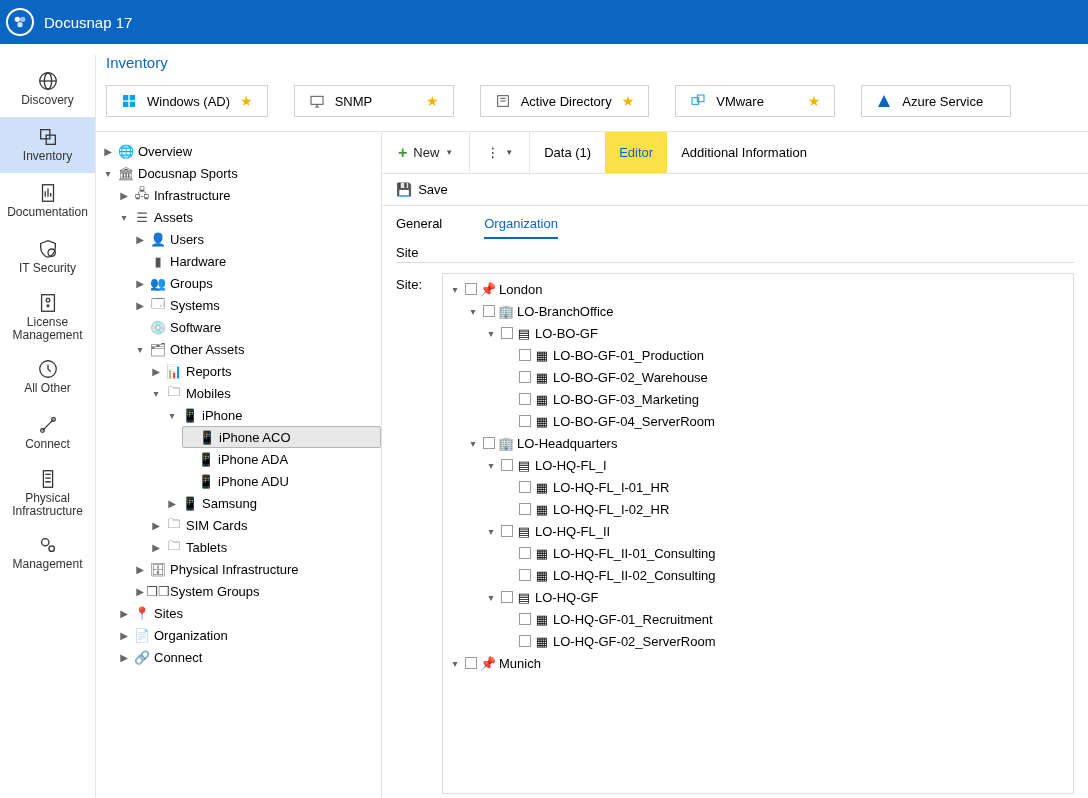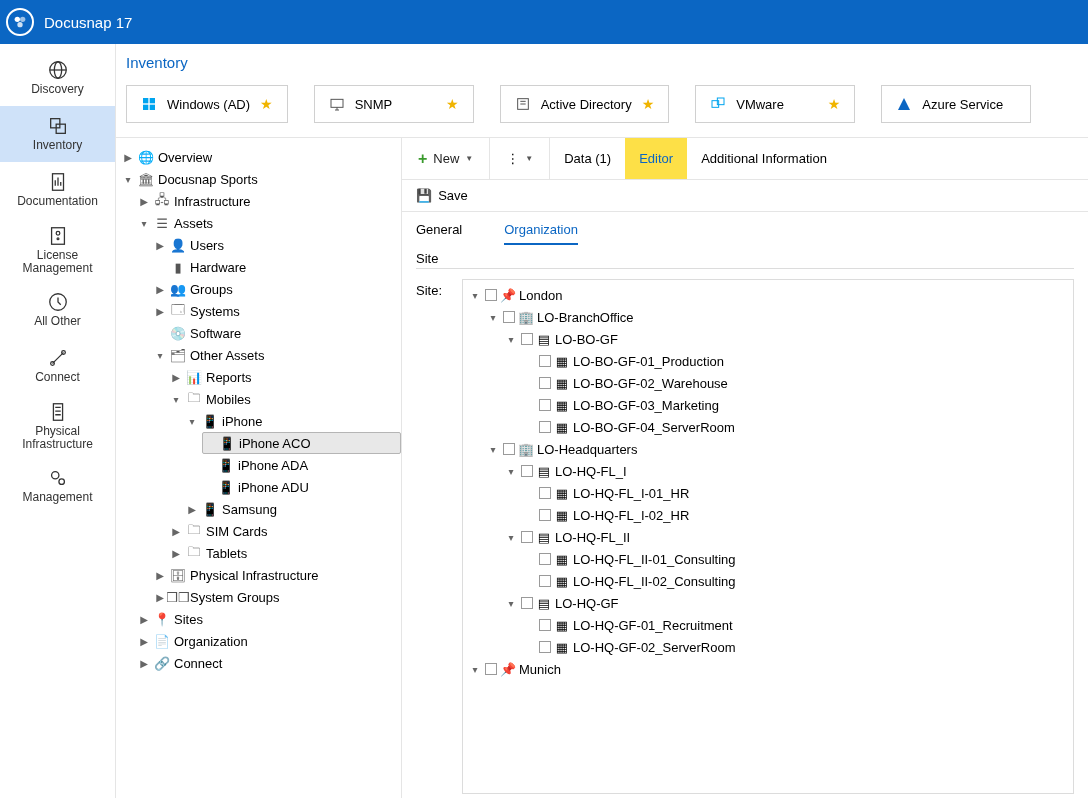--- a/index.html
+++ b/index.html
@@ -26,23 +26,24 @@
     border: 2px solid #fff;
     margin-right: 10px;
     display:flex;align-items:center;justify-content:center;
   }
   .main {
     display: flex;
     height: calc(100% - 44px);
   }
   
   .leftnav {
-    width: 116px;
+    width: 96px;
     border-right: 1px solid #e5e5e5;
     padding-top: 6px;
+    margin-top: 11px;
   }
   .leftnav-item {
     display:flex;flex-direction:column;align-items:center;justify-content:center;
     height: 56px;
     font-size: 12px;
     color: #333;
     gap:2px;
     cursor:pointer;
     text-align:center;
     padding:4px 2px;
@@ -64,21 +65,21 @@
   }
   .header-row .title { color:#0b66c3; font-size:15px; }
   .chip-row {
     display:flex;
     gap:26px;
     padding: 10px 10px 14px 10px;
     overflow:hidden;
   }
   .chip {
     border:1px solid #d0d0d0;
-    height:38px;
+    height:32px;
     display:flex;align-items:center;
     padding:0 14px;
     gap:10px;
     min-width:160px;
     white-space:nowrap;
     cursor:pointer;
     justify-content:space-between;
   }
   .chip .chip-left{display:flex;align-items:center;gap:10px;}
   .chip .chip-icon { width:16px;height:16px; }
@@ -186,20 +187,27 @@
           <rect x="10" y="10" width="10" height="10"></rect>
         </svg>
       <span class="label">Inventory</span>
     </div>
     <div class="leftnav-item">
       <svg class="ln-icon" viewBox="0 0 24 24">
           <rect x="6" y="3" width="12" height="18"></rect>
           <path d="M9 16v-6M12 16v-9M15 16v-4"></path>
         </svg>
       <span class="label">Documentation</span>
+    </div>
+    <div class="leftnav-item">
+      <svg class="ln-icon" viewBox="0 0 24 24">
+          <path d="M4 6l8-3 8 3v4c0 6-4 10-8 11-4-1-8-5-8-11V6z"></path>
+          <circle cx="16" cy="16" r="4"></circle>
+        </svg>
+      <span class="label">IT Security</span>
     </div>
     <div class="leftnav-item tall">
       <svg class="ln-icon" viewBox="0 0 24 24">
           <rect x="5" y="3" width="14" height="18"></rect>
           <circle cx="12" cy="9" r="2"></circle>
           <circle cx="12" cy="15" r="1"></circle>
         </svg>
       <span class="label">License Management</span>
     </div>
     <div class="leftnav-item">

